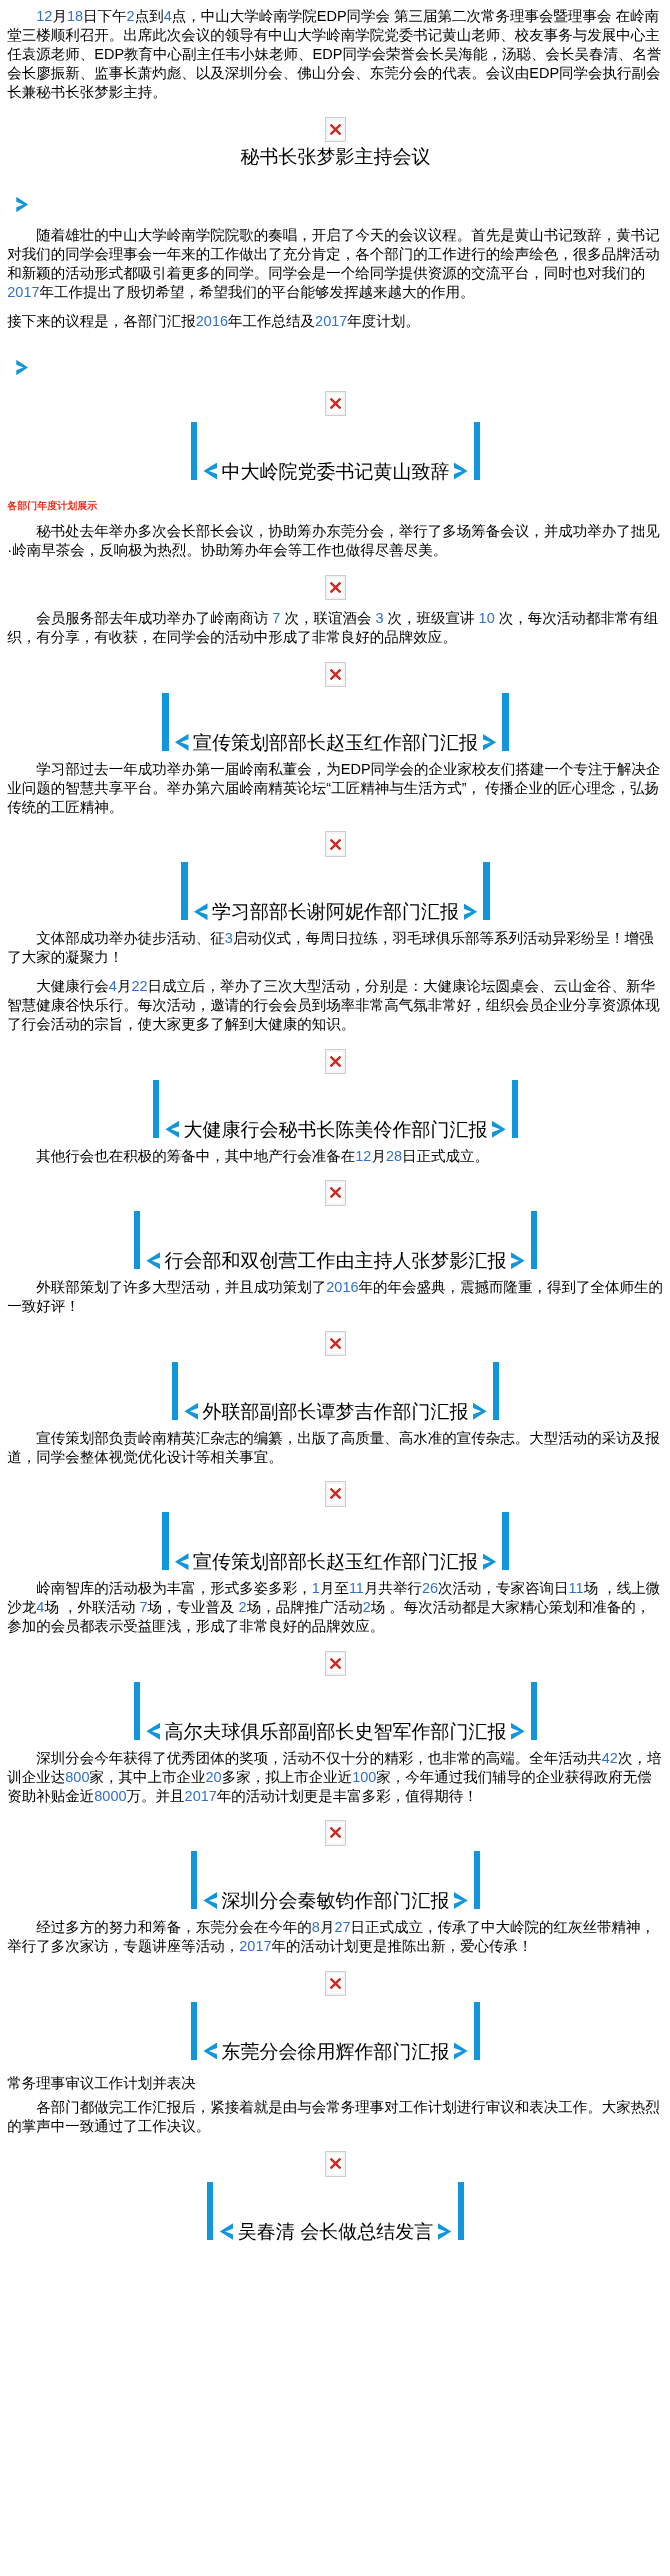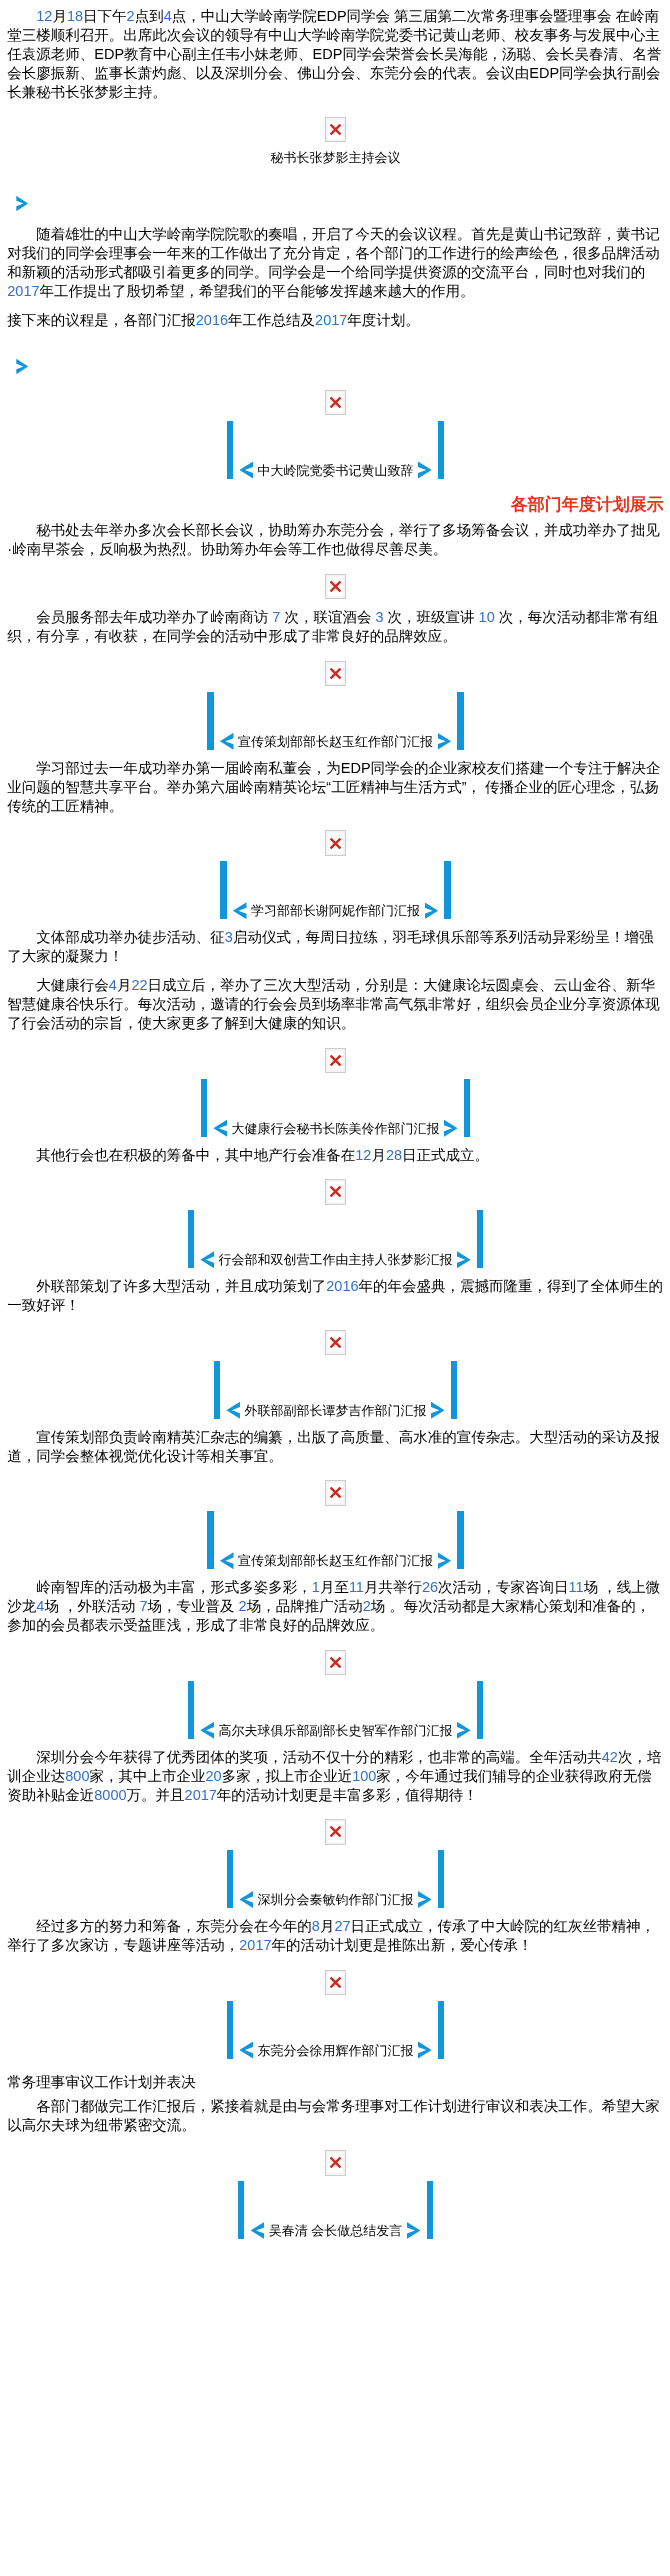--- a/index.html
+++ b/index.html
@@ -17,25 +17,24 @@
     color:#000;
     font-size:14.5px;
     line-height:19px;
   }
   .article{padding:7.3px 7.3px 54px 7.3px;}
   .para{margin:0 0 10px 0;}
   .para.indent{text-indent:2em;}
   .num{color:var(--num);}
   .sec-heading{
     color:var(--head-red);
-    font-size:17px;
+    font-size:10px;
     font-weight:bold;
     margin:16.3px 0 7.3px 0;
     line-height:19px;
-    text-align:right;
   }
   .sub-heading{margin:14.5px 0 5.4px 0;}
   .fig{margin:14.5px 0 9px 0;text-align:center;}
   .broken-img{
     display:inline-flex;
     align-items:center;
     justify-content:center;
     width:19px;height:23.6px;
     background:#fff;
     border:0.9px solid var(--imgborder);
@@ -64,21 +63,21 @@
     flex:0 0 auto;
   }
   .bkl{
     clip-path:polygon(100% 0,0 50%,100% 100%,100% 68%,40% 50%,100% 32%);
     margin:0 4.5px 0 6.4px;
   }
   .bkr{
     clip-path:polygon(0 0,100% 50%,0 100%,0 68%,60% 50%,0 32%);
     margin:0 6.4px 0 4.5px;
   }
-  .cap-text{font-size:13px;line-height:17px;}
+  .cap-text{font-size:19px;line-height:17px;}
   .chevron-row{margin:29px 0 12.7px 9px;height:16.3px;}
   .chevron{width:11.8px;height:15.4px;margin:0;}
   .xsvg{display:block;}
 </style>
 </head>
 <body>
 
 <main class="article">
     <p class="para indent"><span class="num">12</span>月<span class="num">18</span>日下午<span class="num">2</span>点到<span class="num">4</span>点，中山大学岭南学院EDP同学会 第三届第二次常务理事会暨理事会 在岭南堂三楼顺利召开。出席此次会议的领导有中山大学岭南学院党委书记黄山老师、校友事务与发展中心主任袁源老师、EDP教育中心副主任韦小妹老师、EDP同学会荣誉会长吴海能，汤聪、会长吴春清、名誉会长廖振新、监事长萧灼彪、以及深圳分会、佛山分会、东莞分会的代表。会议由EDP同学会执行副会长兼秘书长张梦影主持。</p>
     <figure class="fig"><span class="broken-img">
@@ -213,21 +212,21 @@
           <path d="M1.5 1.5 L10.5 10.5 M10.5 1.5 L1.5 10.5" stroke="#cc2a21" stroke-width="2.6" stroke-linecap="square"></path>
         </svg>
       </span><div><figcaption class="cap-bracket">
           <span class="bar"></span>
           <span class="bk bkl"></span>
           <span class="cap-text">东莞分会徐用辉作部门汇报</span>
           <span class="bk bkr"></span>
           <span class="bar"></span>
         </figcaption></div></figure>
     <div class="sub-heading">常务理事审议工作计划并表决</div>
-    <p class="para indent">各部门都做完工作汇报后，紧接着就是由与会常务理事对工作计划进行审议和表决工作。希望大家以高尔夫球为纽带紧密交流。</p>
+    <p class="para indent">各部门都做完工作汇报后，紧接着就是由与会常务理事对工作计划进行审议和表决工作。大家热烈的掌声中一致通过了工作决议。</p>
     <figure class="fig"><span class="broken-img">
         <svg width="11" height="11" viewBox="0 0 12 12" class="xsvg">
           <path d="M1.5 1.5 L10.5 10.5 M10.5 1.5 L1.5 10.5" stroke="#cc2a21" stroke-width="2.6" stroke-linecap="square"></path>
         </svg>
       </span><div><figcaption class="cap-bracket">
           <span class="bar"></span>
           <span class="bk bkl"></span>
           <span class="cap-text">吴春清 会长做总结发言</span>
           <span class="bk bkr"></span>
           <span class="bar"></span>

